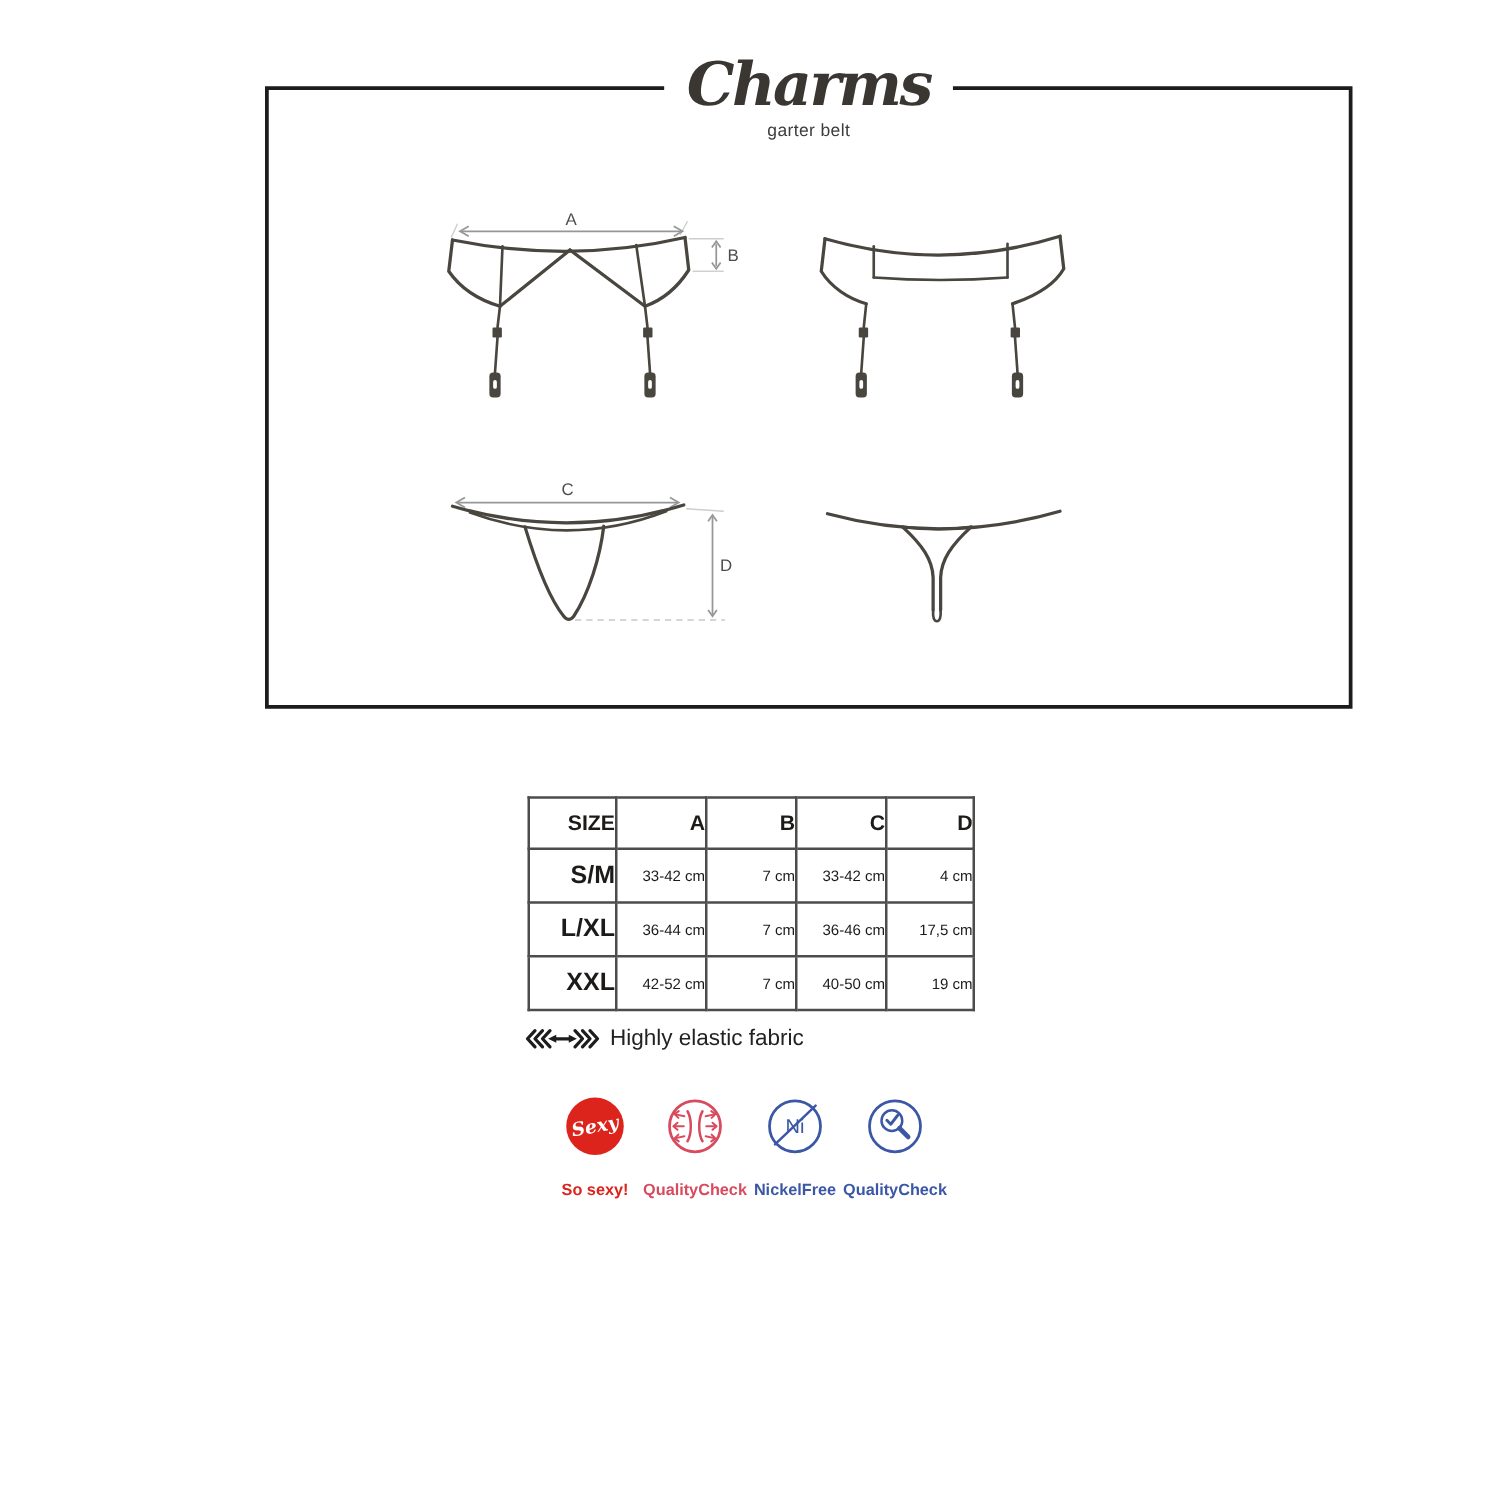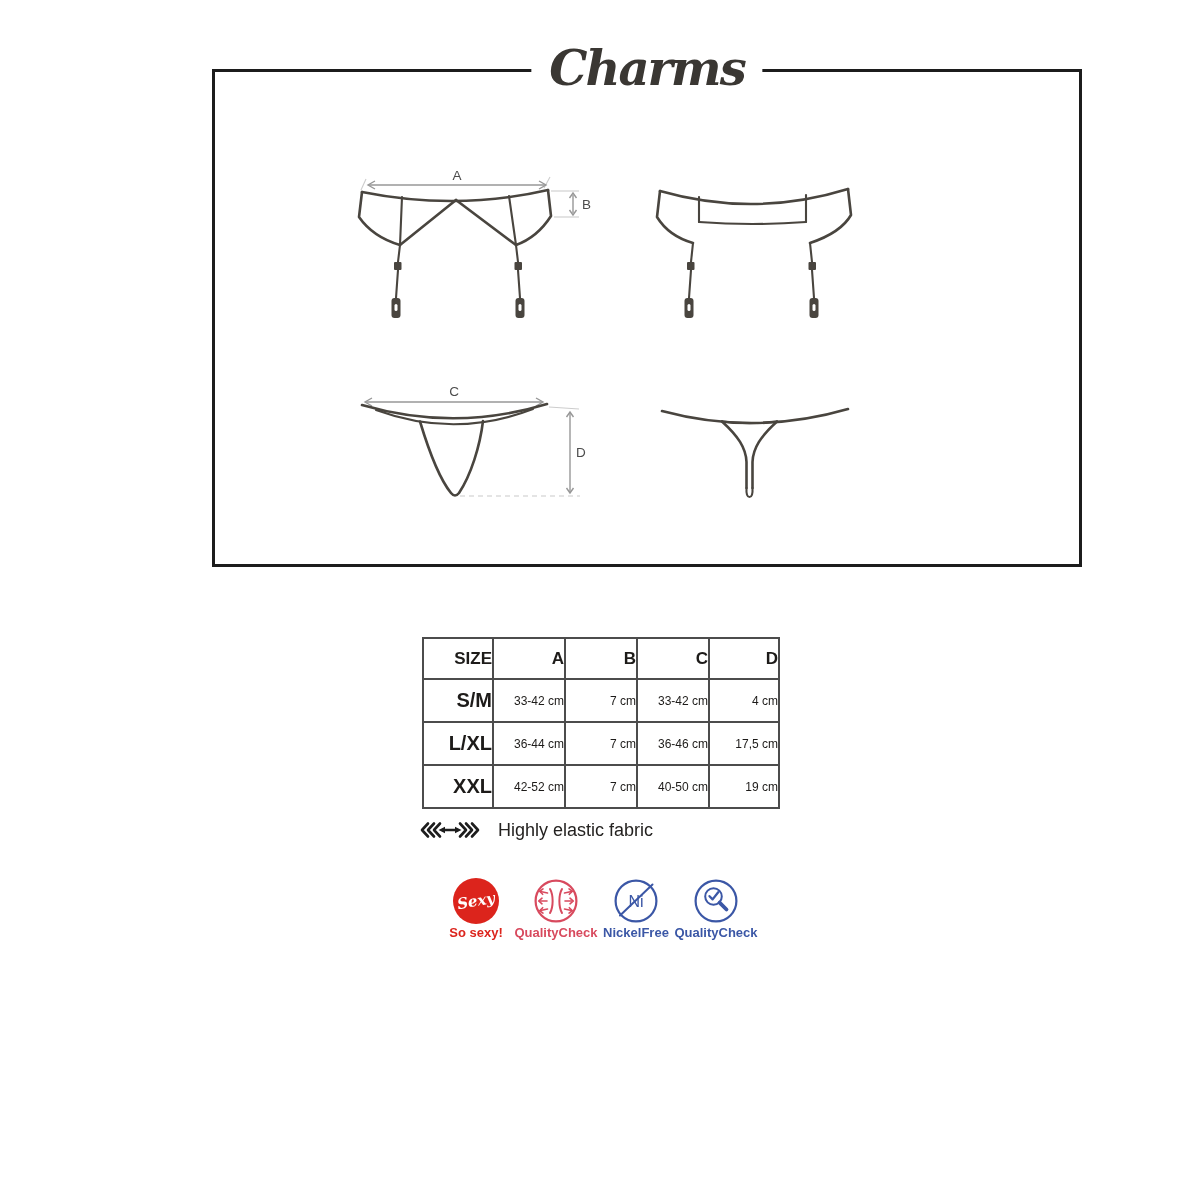--- a/index.html
+++ b/index.html
@@ -44,54 +44,55 @@
   .size-table th,.size-table td{border:2px solid var(--table-border);
     text-align:right;vertical-align:middle;color:var(--text-dark);
     white-space:nowrap;overflow:hidden}
   .size-table th{font-size:17px;font-weight:bold;height:41px}
   .size-table td{font-size:12px;height:43px}
   .size-table td.size-label{font-weight:bold;font-size:20px}
   .c-size{width:70px}.c-a{width:72px}.c-b{width:72px}.c-c{width:72px}.c-d{width:70px}
 
   
   .fabric-note{position:absolute;left:419px;top:820px;display:flex;
-    align-items:flex-start;gap:17px}
+    align-items:flex-end;gap:7px}
   .fabric-note svg{display:block}
   .elastic-icon line,.elastic-icon path{stroke:#1d1d1d;fill:none;
     stroke-width:2.6;stroke-linecap:round;stroke-linejoin:round}
   .elastic-icon polygon{fill:#1d1d1d;stroke:none}
   .fabric-label{font-size:18px;color:#242220}
 
   
   .badges{position:absolute;left:436px;top:878px;display:flex}
   .badge{width:80px;display:flex;flex-direction:column;align-items:center}
   .badge-circle{width:46px;height:46px;border-radius:50%;display:flex;
     align-items:center;justify-content:center}
   .badge-circle.filled-red{background:var(--accent-red)}
   .sexy-script{font-family:"DejaVu Serif",serif;font-style:italic;
     font-weight:bold;font-size:15px;color:#fff;transform:rotate(-10deg)}
-  .badge-label{margin-top:1px;font-size:13px;font-weight:bold;white-space:nowrap}
+  .badge-label{margin-top:20px;font-size:13px;font-weight:bold;white-space:nowrap}
   .label-red{color:var(--accent-red)}
   .label-rose{color:var(--accent-rose)}
   .label-blue{color:var(--accent-blue)}
   .icon-rose circle,.icon-rose path,.icon-rose line,.icon-rose polyline{
     stroke:var(--accent-rose);fill:none;stroke-linecap:round;stroke-linejoin:round}
   .icon-blue circle,.icon-blue line,.icon-blue polyline{
     stroke:var(--accent-blue);fill:none;stroke-linecap:round;stroke-linejoin:round}
   .ni-text{font:400 16px "Liberation Sans",sans-serif;fill:var(--accent-blue)}
 </style>
 </head>
 <body>
 
 <div class="page">
 
   <section class="card">
     <div class="logo-wrap">
       <span class="logo">Charms</span>
     </div>
+    <div class="subtitle">garter belt</div>
 
     <svg class="svg-garter-front" width="270" height="175" viewBox="0 0 270 175">
       <g class="dim">
         <line class="ext" x1="31" y1="23" x2="36" y2="12"></line>
         <line class="ext" x1="214" y1="21" x2="220" y2="10"></line>
         <line x1="39" y1="18" x2="215" y2="18"></line>
         <polyline points="45,14 38,18 45,22"></polyline>
         <polyline points="209,14 216,18 209,22"></polyline>
         <text class="dim-label" x="127" y="13" text-anchor="middle">A</text>
       </g>

